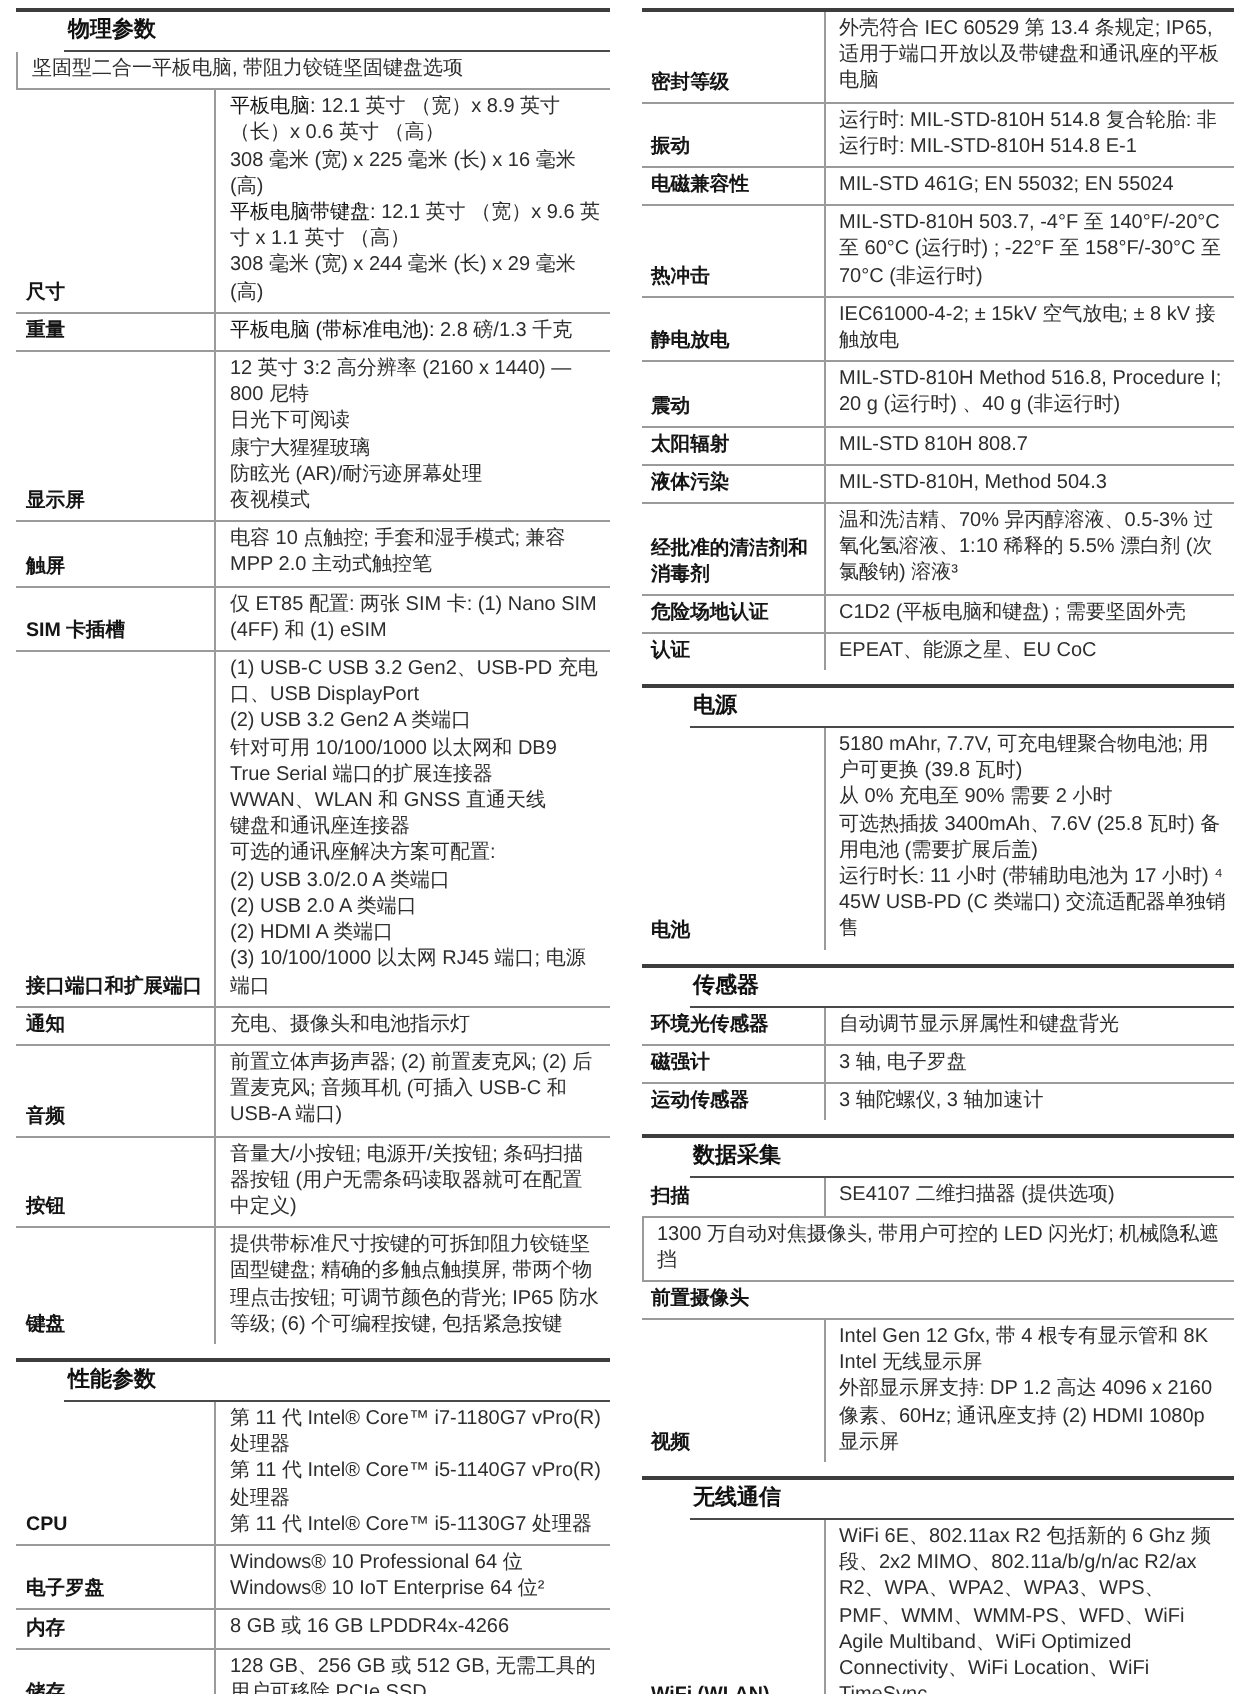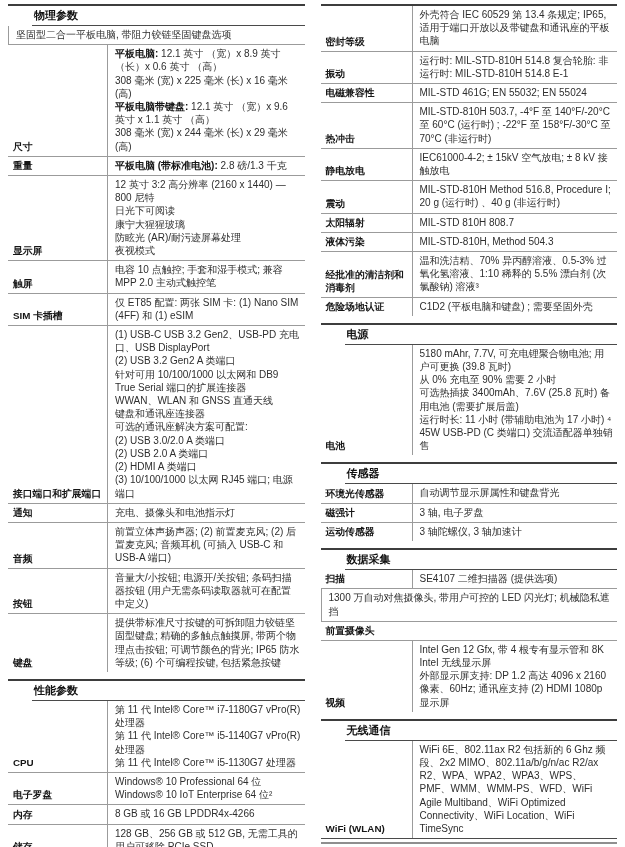--- a/index.html
+++ b/index.html
@@ -31,21 +31,21 @@
   .col-left .spec-label{ width:99px; }
   .col-right .spec-label{ width:91px; }
   .spec-value{
     flex:1; min-width:0;
     border-left:1px solid #9b9b9b;
     font-size:10px; line-height:13.2px;
     padding:2px 4px 3px 7px;
     white-space:pre-line;
     word-break:break-word;
   }
-  .spec-value .b{ font-weight:bold; color:#151515; }
+  .spec-value .b{ font-weight:normal; color:#151515; }
 </style>
 </head>
 <body>
 
 <div class="page">
   <div class="col col-left">
       <div class="spec-section">
         <div class="section-title">物理参数</div>
         <div class="rows">
           <div class="spec-row">
@@ -170,20 +170,24 @@
             <div class="spec-value"><span>MIL-STD-810H, Method 504.3</span></div>
           </div>
           <div class="spec-row">
             <div class="spec-label">经批准的清洁剂和消毒剂</div>
             <div class="spec-value"><span>温和洗洁精、70% 异丙醇溶液、0.5-3% 过氧化氢溶液、1:10 稀释的 5.5% 漂白剂 (次氯酸钠) 溶液³</span></div>
           </div>
           <div class="spec-row">
             <div class="spec-label">危险场地认证</div>
             <div class="spec-value"><span>C1D2 (平板电脑和键盘) ; 需要坚固外壳</span></div>
           </div>
+          <div class="spec-row">
+            <div class="spec-label">认证</div>
+            <div class="spec-value"><span>EPEAT、能源之星、EU CoC</span></div>
+          </div>
         </div>
       </div>
       <div class="spec-section">
         <div class="section-title">电源</div>
         <div class="rows">
           <div class="spec-row">
             <div class="spec-label">电池</div>
             <div class="spec-value"><span>5180 mAhr, 7.7V, 可充电锂聚合物电池; 用户可更换 (39.8 瓦时)
 从 0% 充电至 90% 需要 2 小时
 可选热插拔 3400mAh、7.6V (25.8 瓦时) 备用电池 (需要扩展后盖)

